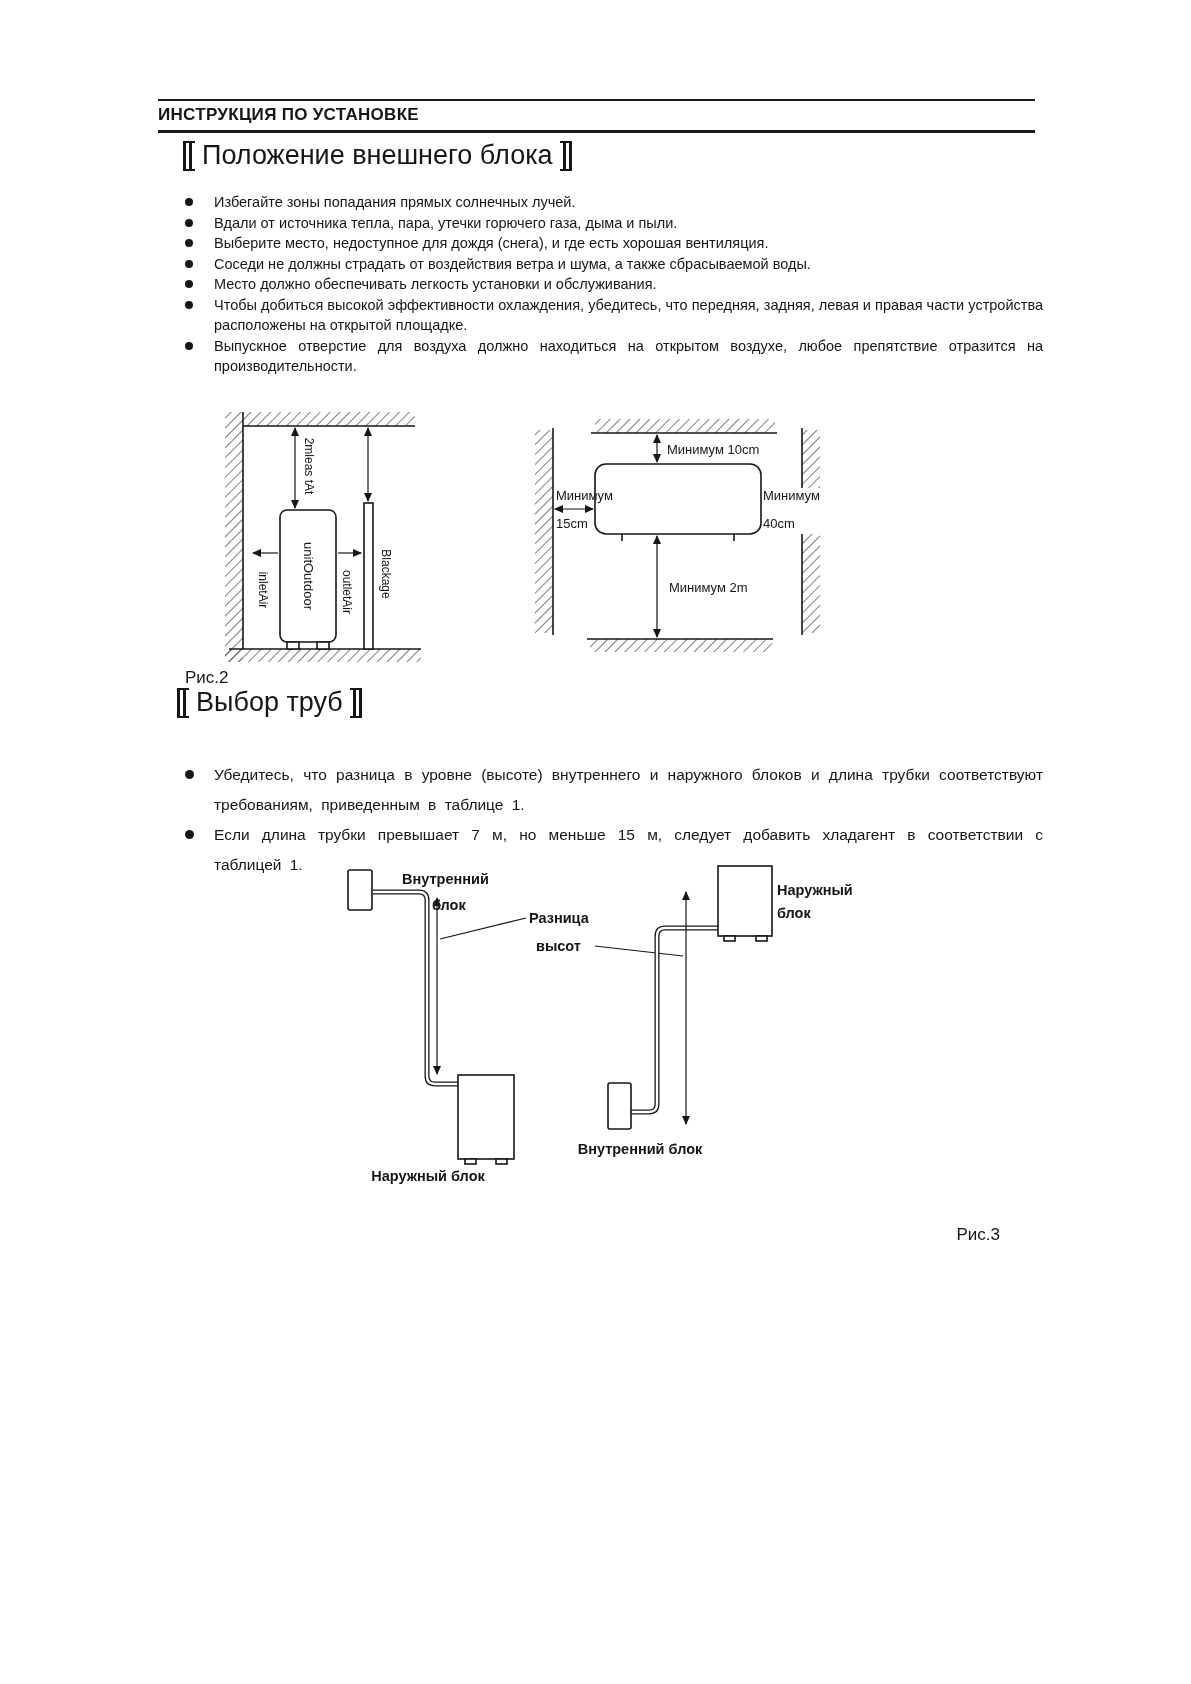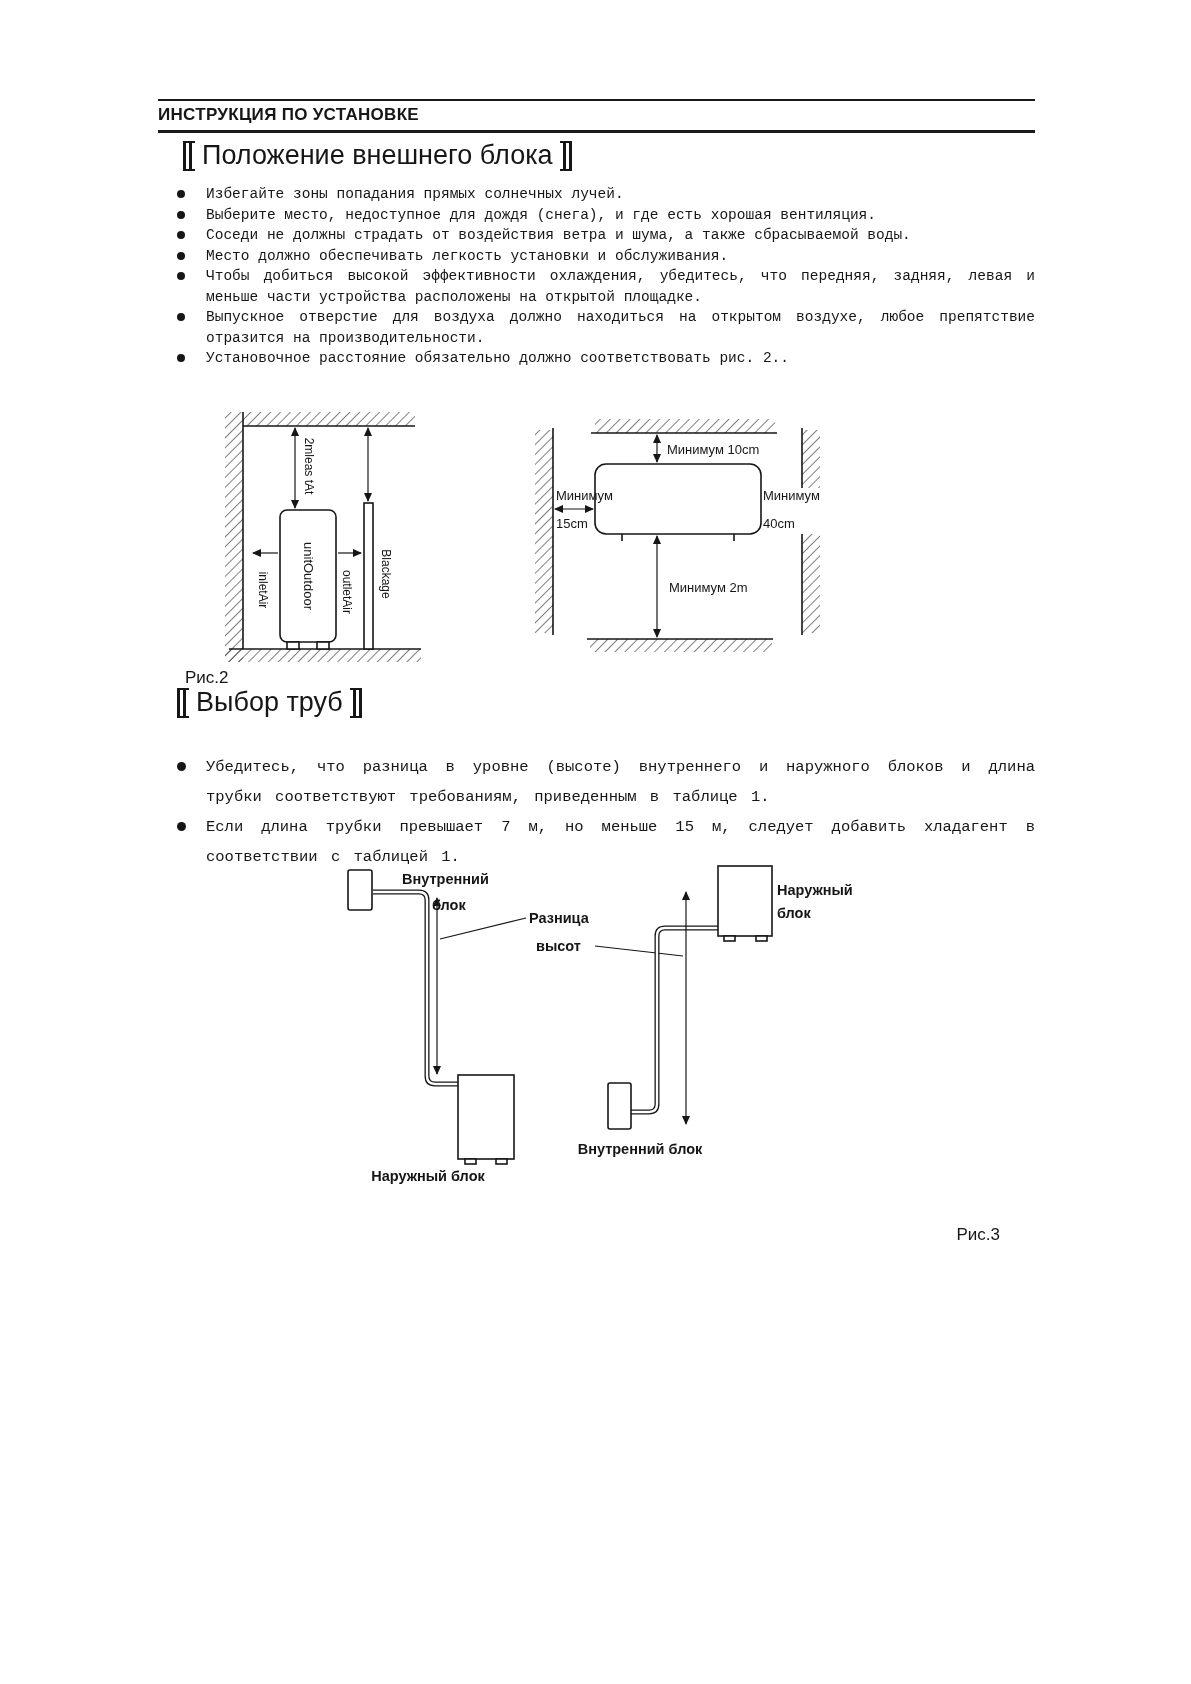--- a/index.html
+++ b/index.html
@@ -23,21 +23,21 @@
   .sec1-title { left: 176px; top: 140px; }
   .sec2-title { left: 170px; top: 687px; }
 
   
   .lbr { display: inline-block; width: 12px; height: 30px; position: relative;
          border-top: 2.5px solid #161616; border-bottom: 2.5px solid #161616; margin: 0 7px; }
   .lbr i { position: absolute; top: 0; bottom: 0; width: 2.5px; background: #161616; }
   .lbr.open  i.a { left: 0; }  .lbr.open  i.b { left: 6px; }
   .lbr.close i.a { right: 0; } .lbr.close i.b { right: 6px; }
 
-  ul.bullets { list-style: none; margin: 0; padding: 0; font-family: Liberation Mono, monospace; }
+  ul.bullets { list-style: none; margin: 8px; padding: 0; }
   .bullets li { position: relative; padding-left: 31px; text-align: justify; }
   .bullets li::before { content: ""; position: absolute; left: 2px; width: 9px; height: 9px;
                         border-radius: 50%; background: #161616; }
   .bullets1 { left: 175px; top: 184px; width: 860px; font-size: 14.5px; line-height: 20.5px; }
   .bullets1 li::before { top: 6px; width: 8px; height: 8px; }
   .bullets2 { left: 175px; top: 752px; width: 860px; font-size: 15.5px; line-height: 30px; word-spacing: 4px; }
   .bullets2 li::before { top: 10px; }
 
   .fig2 { left: 185px; top: 408px; }
   .fig2-caption { left: 185px; top: 668px; width: 620px; text-align: left; font-size: 17px; }
@@ -67,26 +67,26 @@
       </span>
     <span>Положение внешнего блока</span>
     <span class="lbr close">
         <i class="a"></i>
         <i class="b"></i>
       </span>
   </div>
 
   <ul class="abs bullets bullets1">
     <li>Избегайте зоны попадания прямых солнечных лучей.</li>
+    <li>Вдали от источника тепла, пара, утечки горючего газа, дыма и пыли.</li>
     <li>Выберите место, недоступное для дождя (снега), и где есть хорошая вентиляция.</li>
     <li>Соседи не должны страдать от воздействия ветра и шума, а также сбрасываемой воды.</li>
     <li>Место должно обеспечивать легкость установки и обслуживания.</li>
-    <li>Чтобы добиться высокой эффективности охлаждения, убедитесь, что передняя, задняя, левая и меньше части устройства расположены на открытой площадке.</li>
+    <li>Чтобы добиться высокой эффективности охлаждения, убедитесь, что передняя, задняя, левая и правая части устройства расположены на открытой площадке.</li>
     <li>Выпускное отверстие для воздуха должно находиться на открытом воздухе, любое препятствие отразится на производительности.</li>
-    <li>Установочное расстояние обязательно должно соответствовать рис. 2..</li>
   </ul>
 
   <div class="abs fig2">
     <svg width="820" height="258" viewBox="0 0 820 258">
       <defs>
         <pattern id="hatchP" width="7" height="7" patternUnits="userSpaceOnUse" patternTransform="rotate(45)">
           <line x1="0" y1="0" x2="0" y2="7" stroke="#3a3a3a" stroke-width="1.3"></line>
         </pattern>
         <marker id="aE" markerUnits="userSpaceOnUse" markerWidth="10" markerHeight="8" refX="8" refY="4" orient="auto">
           <path d="M0,0 L9,4 L0,8 Z" fill="#161616"></path>

